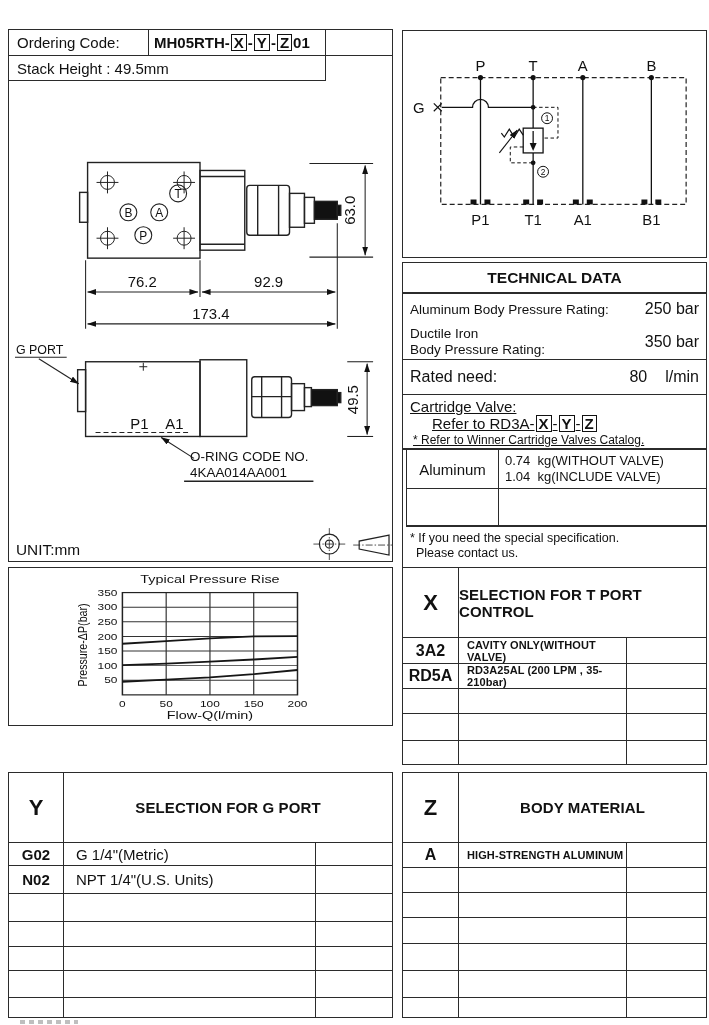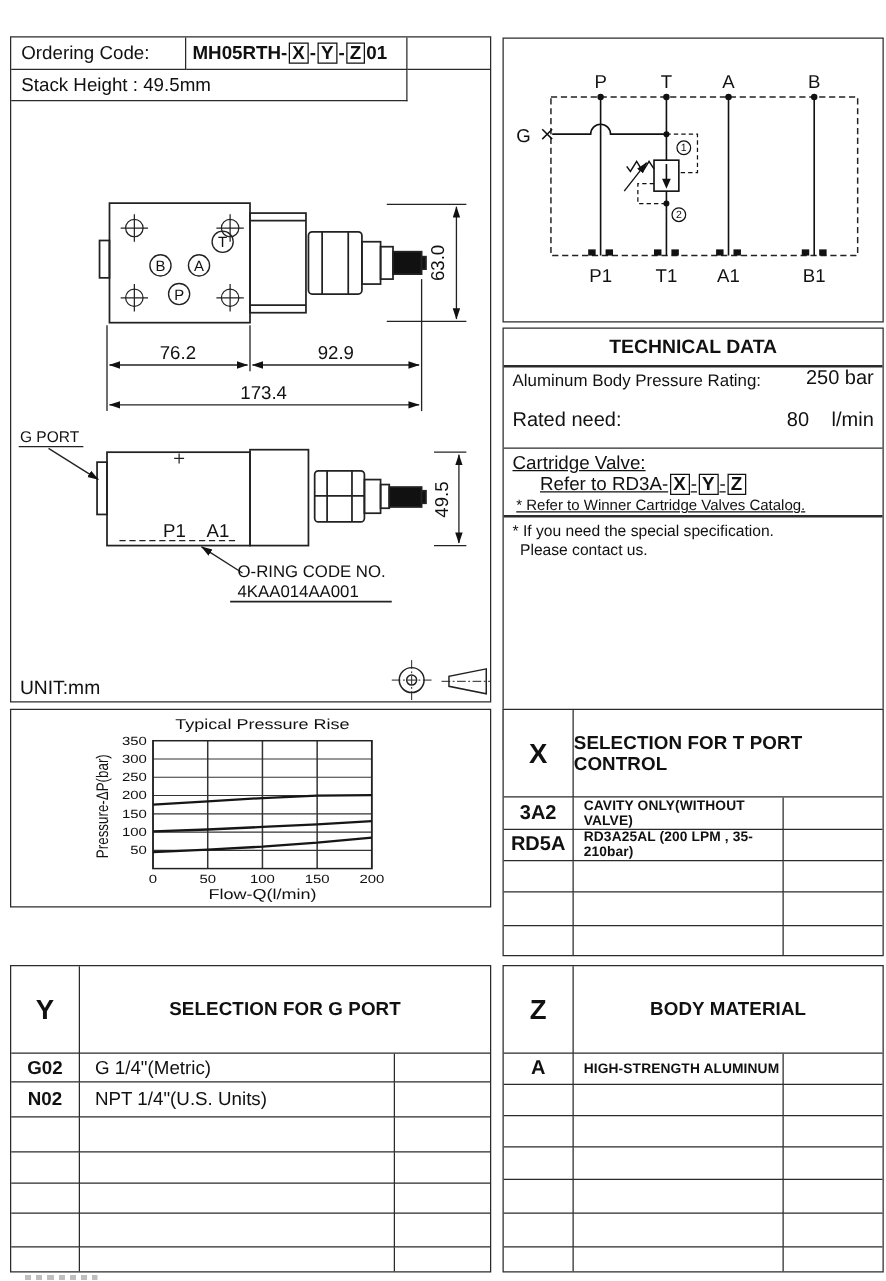--- a/index.html
+++ b/index.html
@@ -17,21 +17,21 @@
   .ord-value{position:absolute;left:140px;top:0;width:177px;height:26px;border-right:1.5px solid #2b2b2b;
     border-bottom:1.5px solid #2b2b2b;line-height:25px;padding-left:5px;font-size:15px;font-weight:bold;box-sizing:border-box;white-space:nowrap;}
   .ord-tail{position:absolute;left:317px;top:0;right:0;height:26px;border-bottom:1.5px solid #2b2b2b;box-sizing:border-box;}
   .stack-row{position:absolute;left:0;top:26px;width:317px;height:25px;border-right:1.5px solid #2b2b2b;
     border-bottom:1.5px solid #2b2b2b;line-height:25px;padding-left:8px;font-size:15px;box-sizing:border-box;}
   .boxed{display:inline-block;border:1.4px solid #111;padding:0 2px;margin:0 1px;line-height:1.02;font-weight:bold;}
   
   .tech{display:flex;flex-direction:column;font-size:13.5px;}
   .tech-h{height:29px;border-bottom:2px solid #2b2b2b;display:flex;align-items:center;justify-content:center;
     font-weight:bold;font-size:15.5px;flex:none;}
-  .trow{display:flex;align-items:flex-end;padding:12px 7px;flex:none;box-sizing:border-box;}
+  .trow{display:flex;align-items:center;padding:0 7px;flex:none;box-sizing:border-box;}
   .tval{margin-left:auto;font-size:16px;white-space:pre;}
   .cart{padding:3px 7px 0 7px;flex:none;border-bottom:2px solid #2b2b2b;height:55px;box-sizing:border-box;text-decoration:underline;}
   .cart .l1{font-size:15px;}
   .cart .l2{font-size:15px;padding-left:22px;}
   .cart .l3{font-size:12px;padding-left:3px;margin-top:1px;}
   .wtbl{margin-left:3px;border:1.5px solid #2b2b2b;border-top:none;border-right:none;height:76px;flex:none;
     display:grid;grid-template-columns:92px 1fr;grid-template-rows:39px auto;}
   .wtbl>div{border-right:1.5px solid #2b2b2b;border-bottom:1.5px solid #2b2b2b;box-sizing:border-box;}
   .wtbl .mat{display:flex;align-items:center;justify-content:center;font-size:15px;}
   .wtbl .wts{display:flex;flex-direction:column;justify-content:center;font-size:13px;line-height:16px;
@@ -266,30 +266,46 @@
       </g>
     </svg>
   </div>
 
   <div class="box tech" style="left:402px;top:262px;width:305px;height:346px;">
     <div class="tech-h">TECHNICAL DATA</div>
     <div class="trow" style="height:30px;">
       <span>Aluminum Body Pressure Rating:</span>
       <span class="tval">250 bar</span>
     </div>
+    <div class="trow" style="height:36px;border-bottom:1.5px solid #2b2b2b;">
+      <span style="line-height:16px;">
+        <span>Ductile Iron</span><br>
+        <span>Body Pressure Rating:</span>
+      </span>
+      <span class="tval">350 bar</span>
+    </div>
     <div class="trow" style="height:35px;border-bottom:1.5px solid #2b2b2b;font-size:16px;">
       <span>Rated need:</span>
       <span class="tval">80</span>
       <span style="width:18px;"></span>
       <span style="font-size:16px;">l/min</span>
     </div>
     <div class="cart">
       <div class="l1">Cartridge Valve:</div>
       <div class="l2"><span>Refer to RD3A-</span><span class="boxed">X</span><span>-</span><span class="boxed">Y</span><span>-</span><span class="boxed">Z</span></div>
       <div class="l3">* Refer to Winner Cartridge Valves Catalog.</div>
+    </div>
+    <div class="wtbl">
+      <div class="mat">Aluminum</div>
+      <div class="wts">
+        <span>0.74  kg(WITHOUT VALVE)</span>
+        <span>1.04  kg(INCLUDE VALVE)</span>
+      </div>
+      <div class="e1"></div>
+      <div class="e2"></div>
     </div>
     <div class="tech-note">
       <div>* If you need the special specification.</div>
       <div class="n2">Please contact us.</div>
     </div>
   </div>
 
   <div class="box" style="left:8px;top:567px;width:385px;height:159px;">
     <svg id="chart-svg" viewBox="0 0 385 198" preserveAspectRatio="none" style="width:100%;height:100%">
       <text x="202" y="19" font-size="14.5" text-anchor="middle">Typical Pressure Rise</text>

